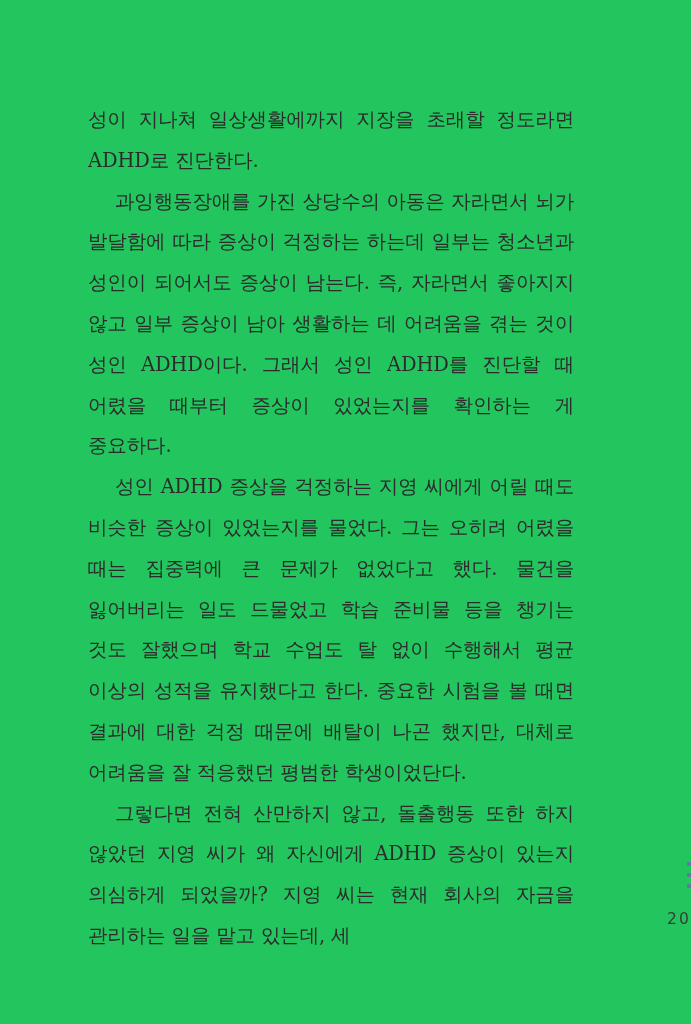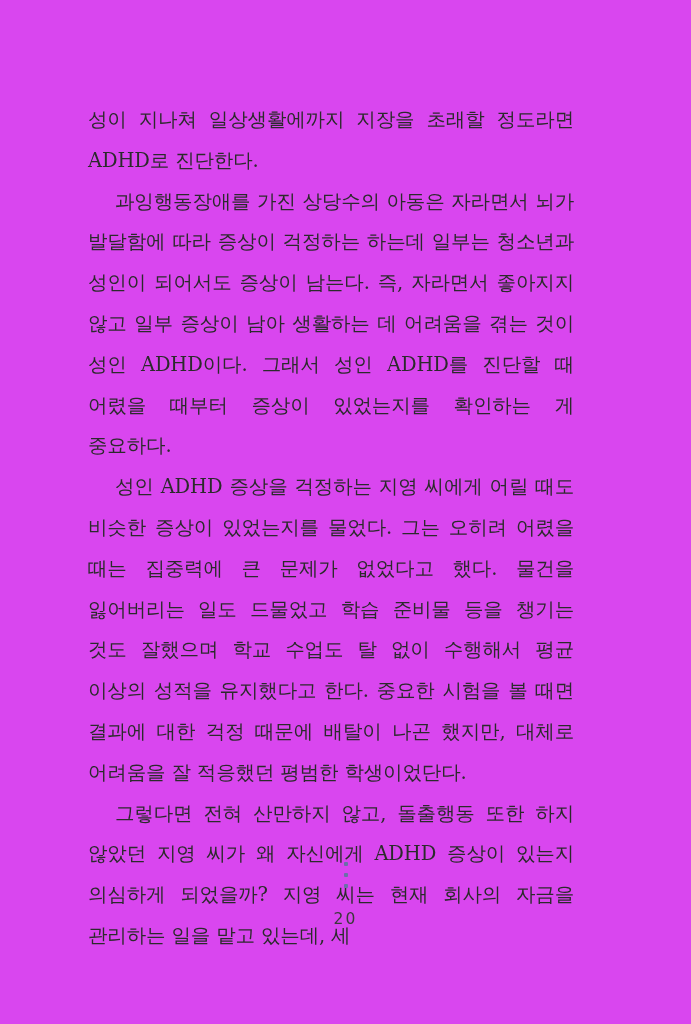--- a/index.html
+++ b/index.html
@@ -11,21 +11,21 @@
     height: 1024px;
     background: #fdfdfd;
     font-family: "DejaVu Serif", "Liberation Serif", serif;
     overflow: hidden;
   }
 
   .page {
     position: relative;
     width: 691px;
     height: 1024px;
-    background: #d946ef;
+    background: #22c55e;
     box-sizing: border-box;
   }
 
   .text-block {
     position: absolute;
     left: 88px;
     top: 100px;
     width: 486px;
   }
 
@@ -51,21 +51,21 @@
   }
 
   
   .footer {
     position: absolute;
     left: 0;
     top: 862px;
     width: 691px;
     display: flex;
     flex-direction: column;
-    align-items: center;
+    align-items: flex-end;
   }
 
   .ornament {
     display: flex;
     flex-direction: column;
     align-items: center;
     gap: 7px;
     margin-bottom: 22px;
   }
 

